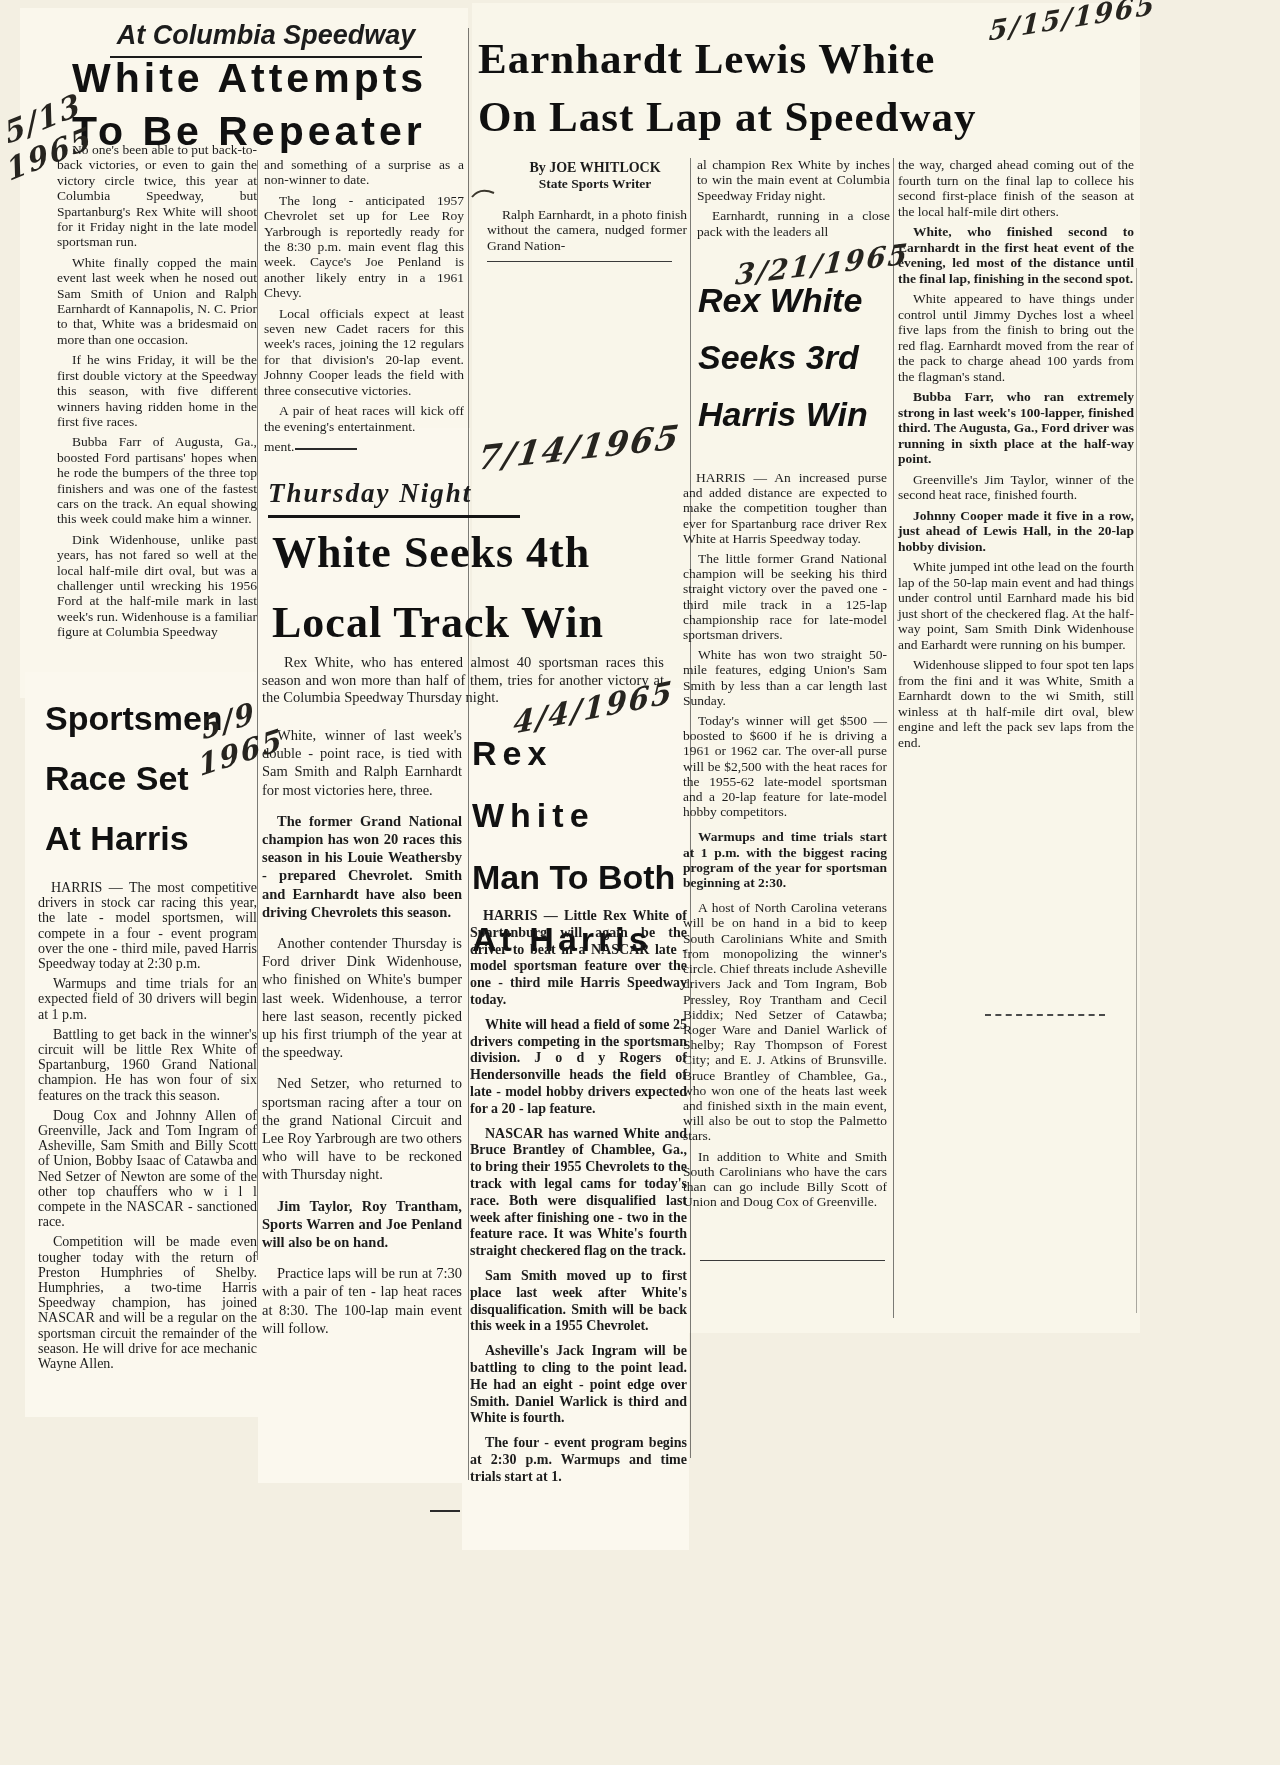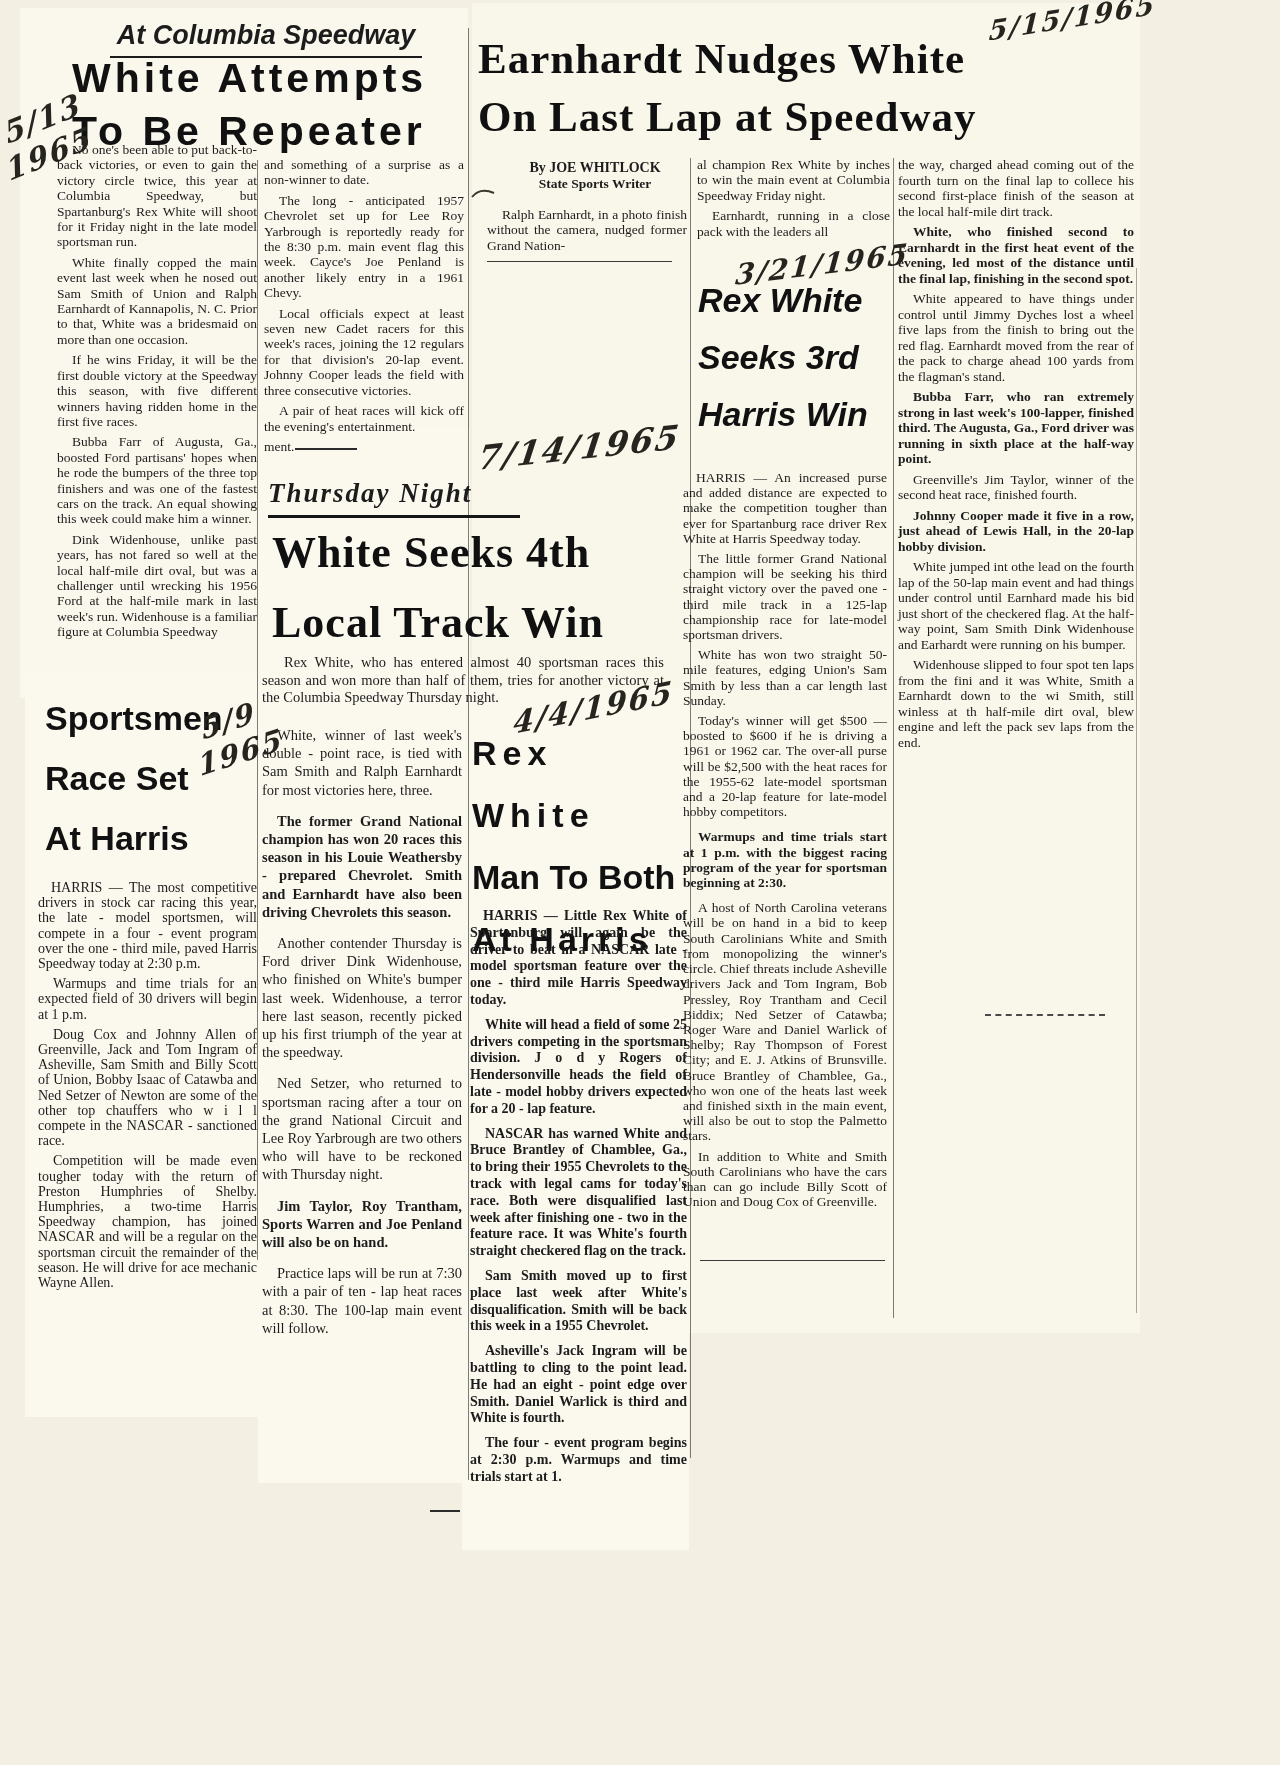--- a/index.html
+++ b/index.html
@@ -73,21 +73,21 @@
   <div class="abs bodycol sz-a" style="left:264px;top:157px;width:200px;">
     <p style="text-indent:0;">and something of a surprise as a non-winner to date.</p>
     <p>The long - anticipated 1957 Chevrolet set up for Lee Roy Yarbrough is reportedly ready for the 8:30 p.m. main event flag this week. Cayce's Joe Penland is another likely entry in a 1961 Chevy.</p>
     <p>Local officials expect at least seven new Cadet racers for this week's races, joining the 12 regulars for that division's 20-lap event. Johnny Cooper leads the field with three consecutive victories.</p>
     <p>A pair of heat races will kick off the evening's entertainment.</p>
     <p style="text-indent:0;">ment.</p>
   </div>
 
   <div class="abs hw" style="left:988px;top:2px;font-size:27px;transform:rotate(-9deg) skewX(-12deg);">5/15/1965</div>
 
-  <div class="abs head-serif head-b" style="left:478px;top:30px;width:560px;">Earnhardt Nudges White</div>
+  <div class="abs head-serif head-b" style="left:478px;top:30px;width:560px;">Earnhardt Lewis White</div>
   <div class="abs head-serif head-b" style="left:478px;top:88px;width:580px;">On Last Lap at Speedway</div>
 
   <div class="abs" style="left:495px;top:160px;width:200px;">
     <div class="byline" style="font-size:14px;">By JOE WHITLOCK</div>
     <div class="byline" style="font-size:13.5px;">State Sports Writer</div>
   </div>
   <svg class="abs" style="left:470px;top:185px;" width="26" height="16" viewBox="0 0 26 16">
     <path d="M2 12 Q 10 2 24 8" stroke="#3a362c" stroke-width="2" fill="none"></path>
   </svg>
 
@@ -95,21 +95,21 @@
     <p style="margin-bottom:8px;">Ralph Earnhardt, in a photo finish without the camera, nudged former Grand Nation-</p>
     <div class="hrule-thin" style="position:static;width:185px;"></div>
   </div>
 
   <div class="abs bodycol sz-a" style="left:697px;top:157px;width:193px;">
     <p style="text-indent:0;">al champion Rex White by inches to win the main event at Columbia Speedway Friday night.</p>
     <p>Earnhardt, running in a close pack with the leaders all</p>
   </div>
 
   <div class="abs bodycol sz-b3" style="left:898px;top:157px;width:236px;">
-    <p style="text-indent:0;">the way, charged ahead coming out of the fourth turn on the final lap to collece his second first-place finish of the season at the local half-mile dirt track.</p>
+    <p style="text-indent:0;">the way, charged ahead coming out of the fourth turn on the final lap to collece his second first-place finish of the season at the local half-mile dirt others.</p>
     <p class="bold">White, who finished second to Earnhardt in the first heat event of the evening, led most of the distance until the final lap, finishing in the second spot.</p>
     <p>White appeared to have things under control until Jimmy Dyches lost a wheel five laps from the finish to bring out the red flag. Earnhardt moved from the rear of the pack to charge ahead 100 yards from the flagman's stand.</p>
     <p class="bold">Bubba Farr, who ran extremely strong in last week's 100-lapper, finished third. The Augusta, Ga., Ford driver was running in sixth place at the half-way point.</p>
     <p>Greenville's Jim Taylor, winner of the second heat race, finished fourth.</p>
     <p class="bold">Johnny Cooper made it five in a row, just ahead of Lewis Hall, in the 20-lap hobby division.</p>
     <p>White jumped int othe lead on the fourth lap of the 50-lap main event and had things under control until Earnhard made his bid just short of the checkered flag. At the half-way point, Sam Smith Dink Widenhouse and Earhardt were running on his bumper.</p>
     <p>Widenhouse slipped to four spot ten laps from the fini and it was White, Smith a Earnhardt down to the wi Smith, still winless at th half-mile dirt oval, blew engine and left the pack sev laps from the end.</p>
   </div>
   <div class="hrule-dash" style="left:985px;top:1014px;width:120px;"></div>
 
@@ -175,20 +175,21 @@
     <span style="display:block;">At Harris</span>
   </div>
   <div class="abs hw" style="left:202px;top:700px;font-size:29px;transform:rotate(-18deg) skewX(-10deg);">
     <span style="display:block;">5/9</span>
     <span style="display:block;margin-left:-8px;">1965</span>
   </div>
 
   <div class="abs bodycol sz-f" style="left:38px;top:880px;width:219px;">
     <p style="text-indent:13px;">HARRIS — The most competitive drivers in stock car racing this year, the late - model sportsmen, will compete in a four - event program over the one - third mile, paved Harris Speedway today at 2:30 p.m.</p>
     <p>Warmups and time trials for an expected field of 30 drivers will begin at 1 p.m.</p>
+    <p>Battling to get back in the winner's circuit will be little Rex White of Spartanburg, 1960 Grand National champion. He has won four of six features on the track this season.</p>
     <p>Doug Cox and Johnny Allen of Greenville, Jack and Tom Ingram of Asheville, Sam Smith and Billy Scott of Union, Bobby Isaac of Catawba and Ned Setzer of Newton are some of the other top chauffers who w i l l compete in the NASCAR - sanctioned race.</p>
     <p>Competition will be made even tougher today with the return of Preston Humphries of Shelby. Humphries, a two-time Harris Speedway champion, has joined NASCAR and will be a regular on the sportsman circuit the remainder of the season. He will drive for ace mechanic Wayne Allen.</p>
   </div>
 
   <div class="vrule" style="left:257px;top:160px;height:1100px;"></div>
   <div class="vrule" style="left:468px;top:28px;height:1452px;"></div>
   <div class="vrule" style="left:690px;top:158px;height:1300px;"></div>
   <div class="vrule" style="left:893px;top:158px;height:1160px;"></div>
   <div class="vrule" style="left:1136px;top:268px;height:1045px;background:rgba(20,20,20,0.35);"></div>
 

